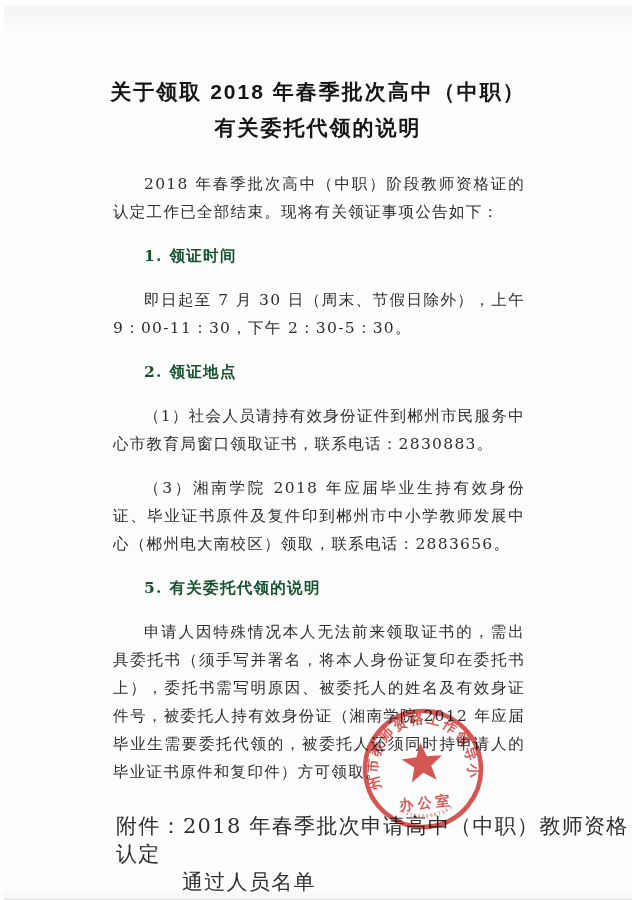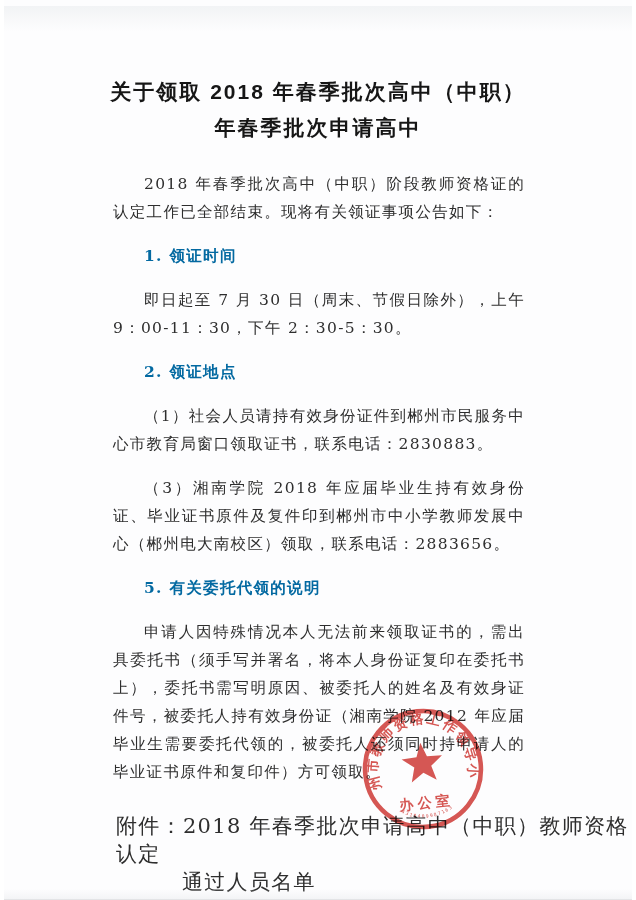--- a/index.html
+++ b/index.html
@@ -49,21 +49,21 @@
     line-height: 28px;
     letter-spacing: 1.3px;
     text-align: justify;
     color: #2e2e2e;
   }
   .para { margin: 16px; }
   .indent { text-indent: 2em; }
   .heading {
     text-indent: 2em;
     font-weight: 700;
-    color: #0369a1;
+    color: #14532d;
   }
   .attachment {
     margin-top: 26px;
     font-size: 21px;
     line-height: 28px;
     letter-spacing: 1.3px;
   }
   .att-line1 { margin-left: 112px; }
   .att-line2 { margin-left: 178px; }
   .signature {
@@ -121,21 +121,21 @@
 </head>
 <body>
 
 <div class="page">
 
   <div class="scan-band"></div>
   <div class="scan-band2"></div>
 
   <h1 class="title">
     <span class="tl">关于领取 2018 年春季批次高中（中职）</span>
-    <span class="tl">年春季批次申请高中</span>
+    <span class="tl">有关委托代领的说明</span>
   </h1>
 
   <div class="body">
     <p class="para indent">2018 年春季批次高中（中职）阶段教师资格证的认定工作已全部结束。现将有关领证事项公告如下：</p>
 
     <p class="para heading">1. 领证时间</p>
     <p class="para indent">即日起至 7 月 30 日（周末、节假日除外），上午 9：00-11：30，下午 2：30-5：30。</p>
 
     <p class="para heading">2. 领证地点</p>
     <p class="para indent">（1）社会人员请持有效身份证件到郴州市民服务中心市教育局窗口领取证书，联系电话：2830883。</p>

